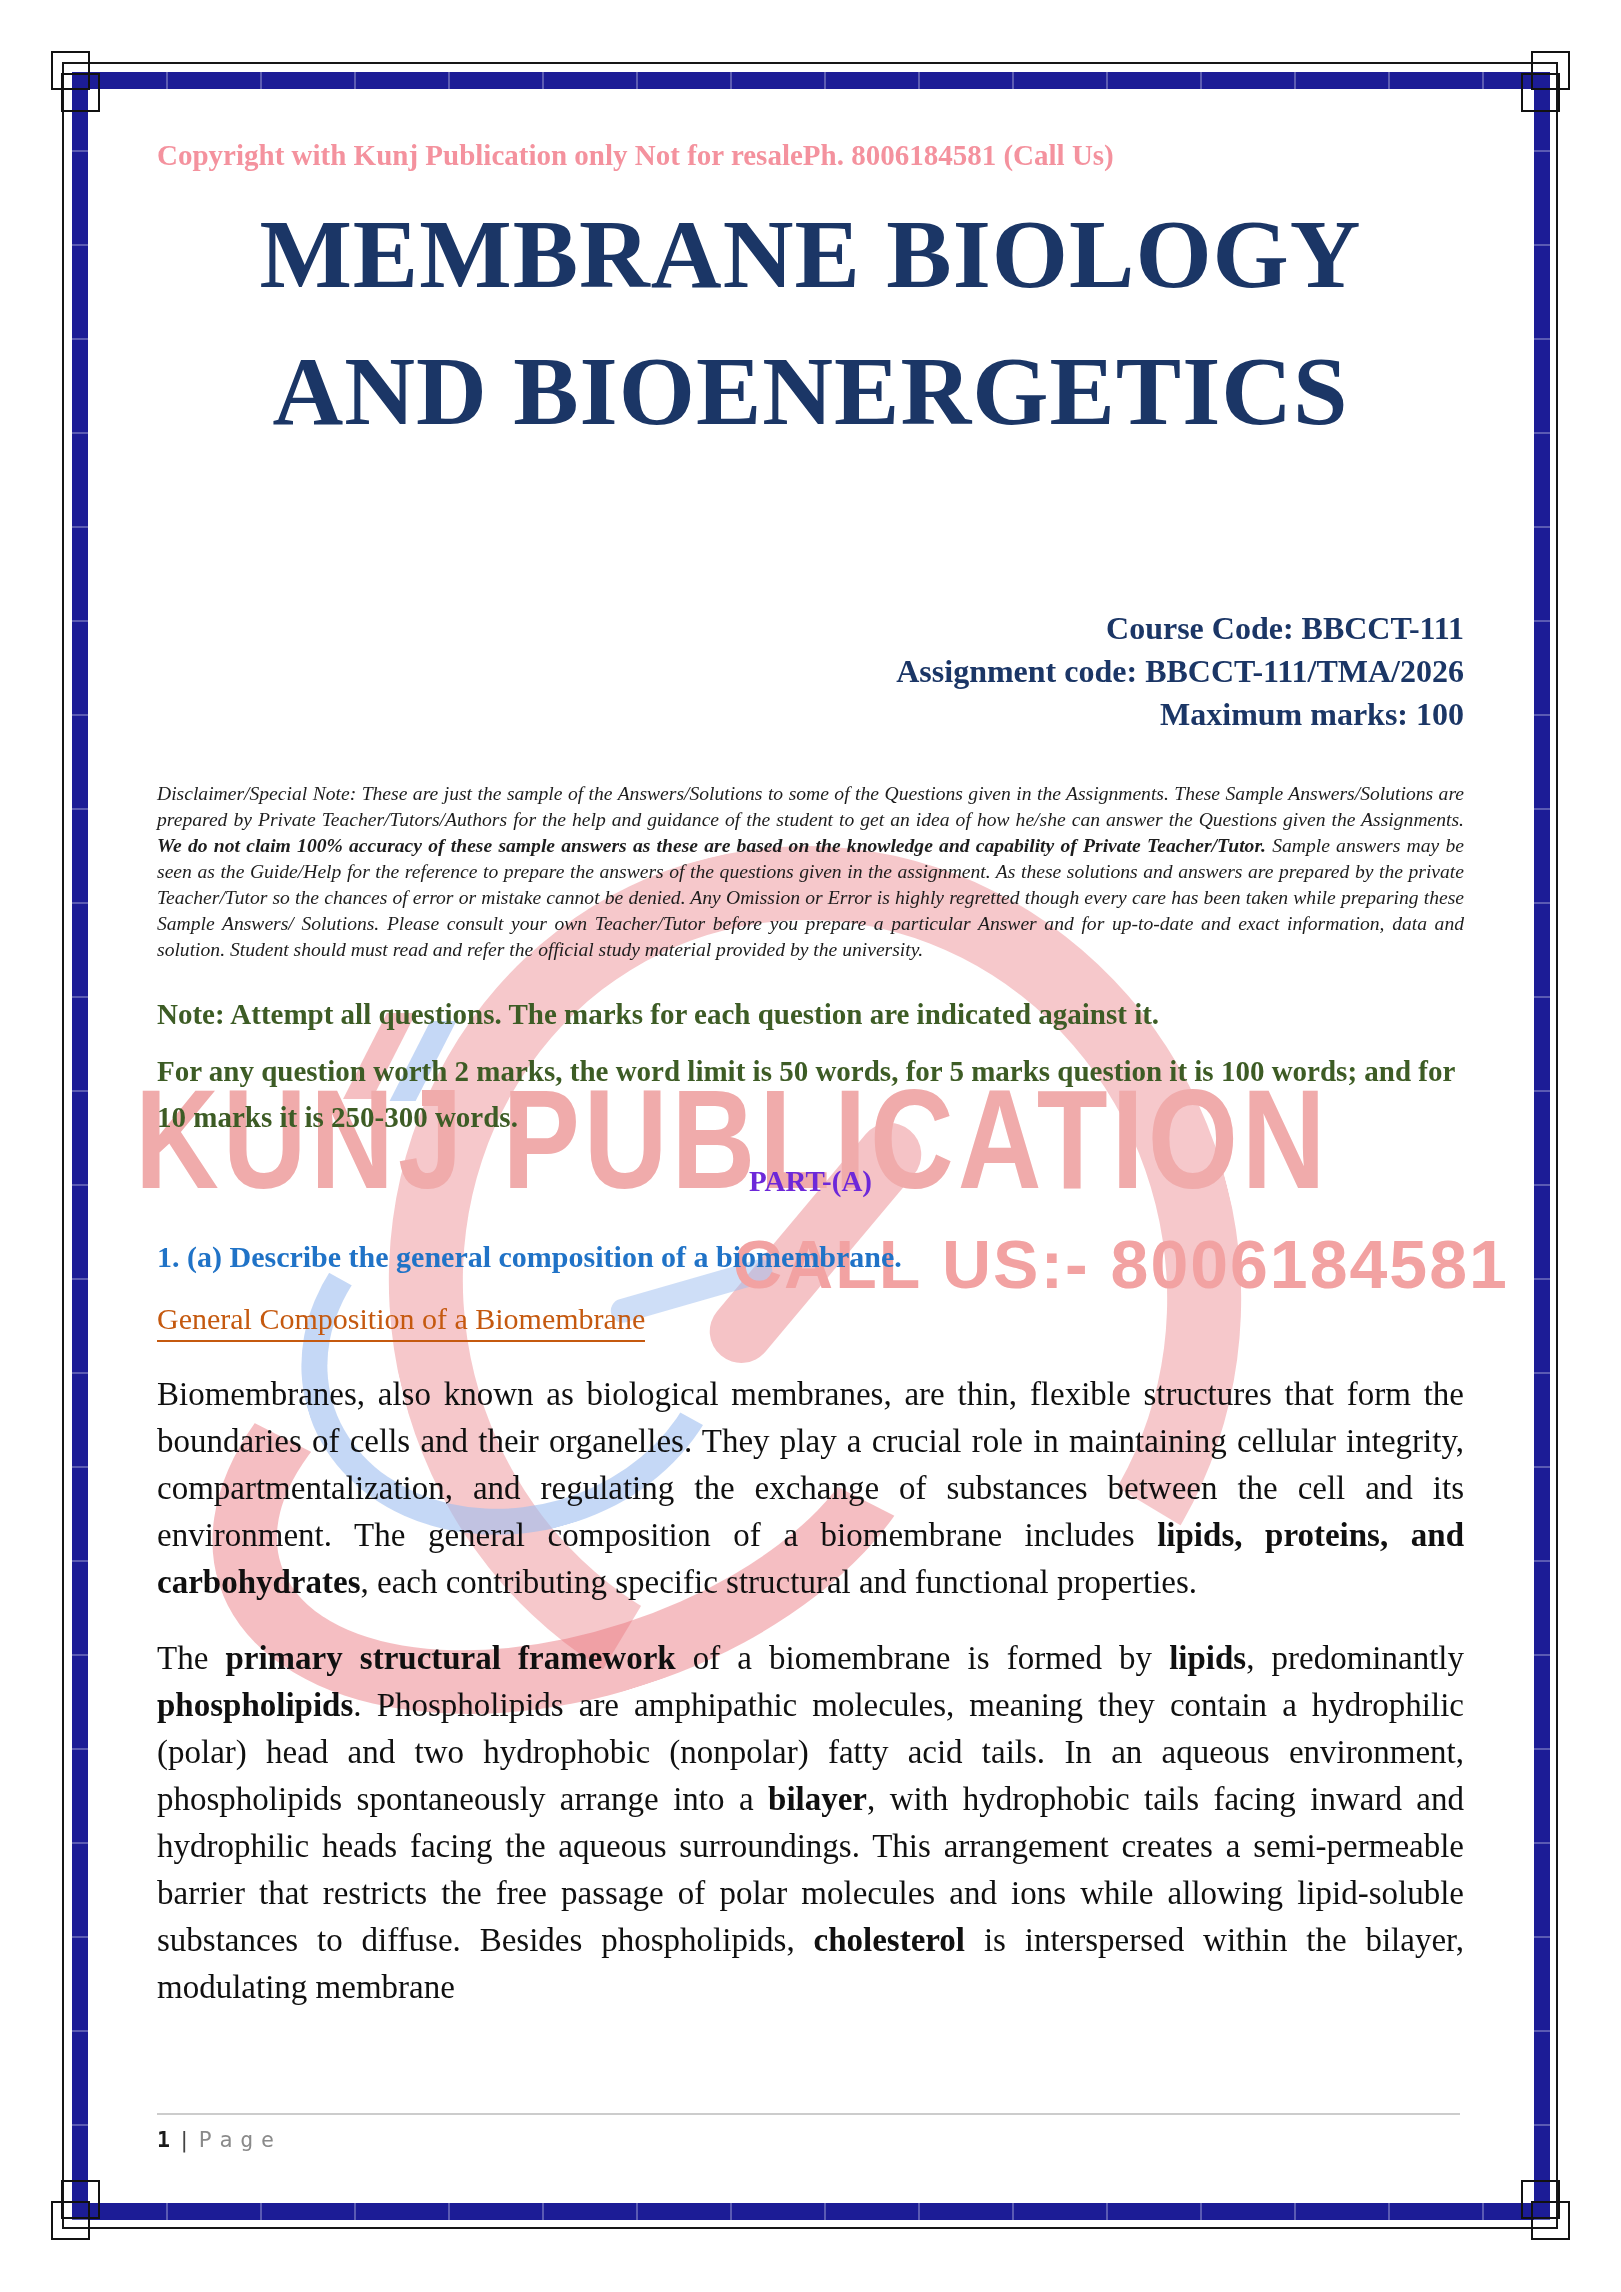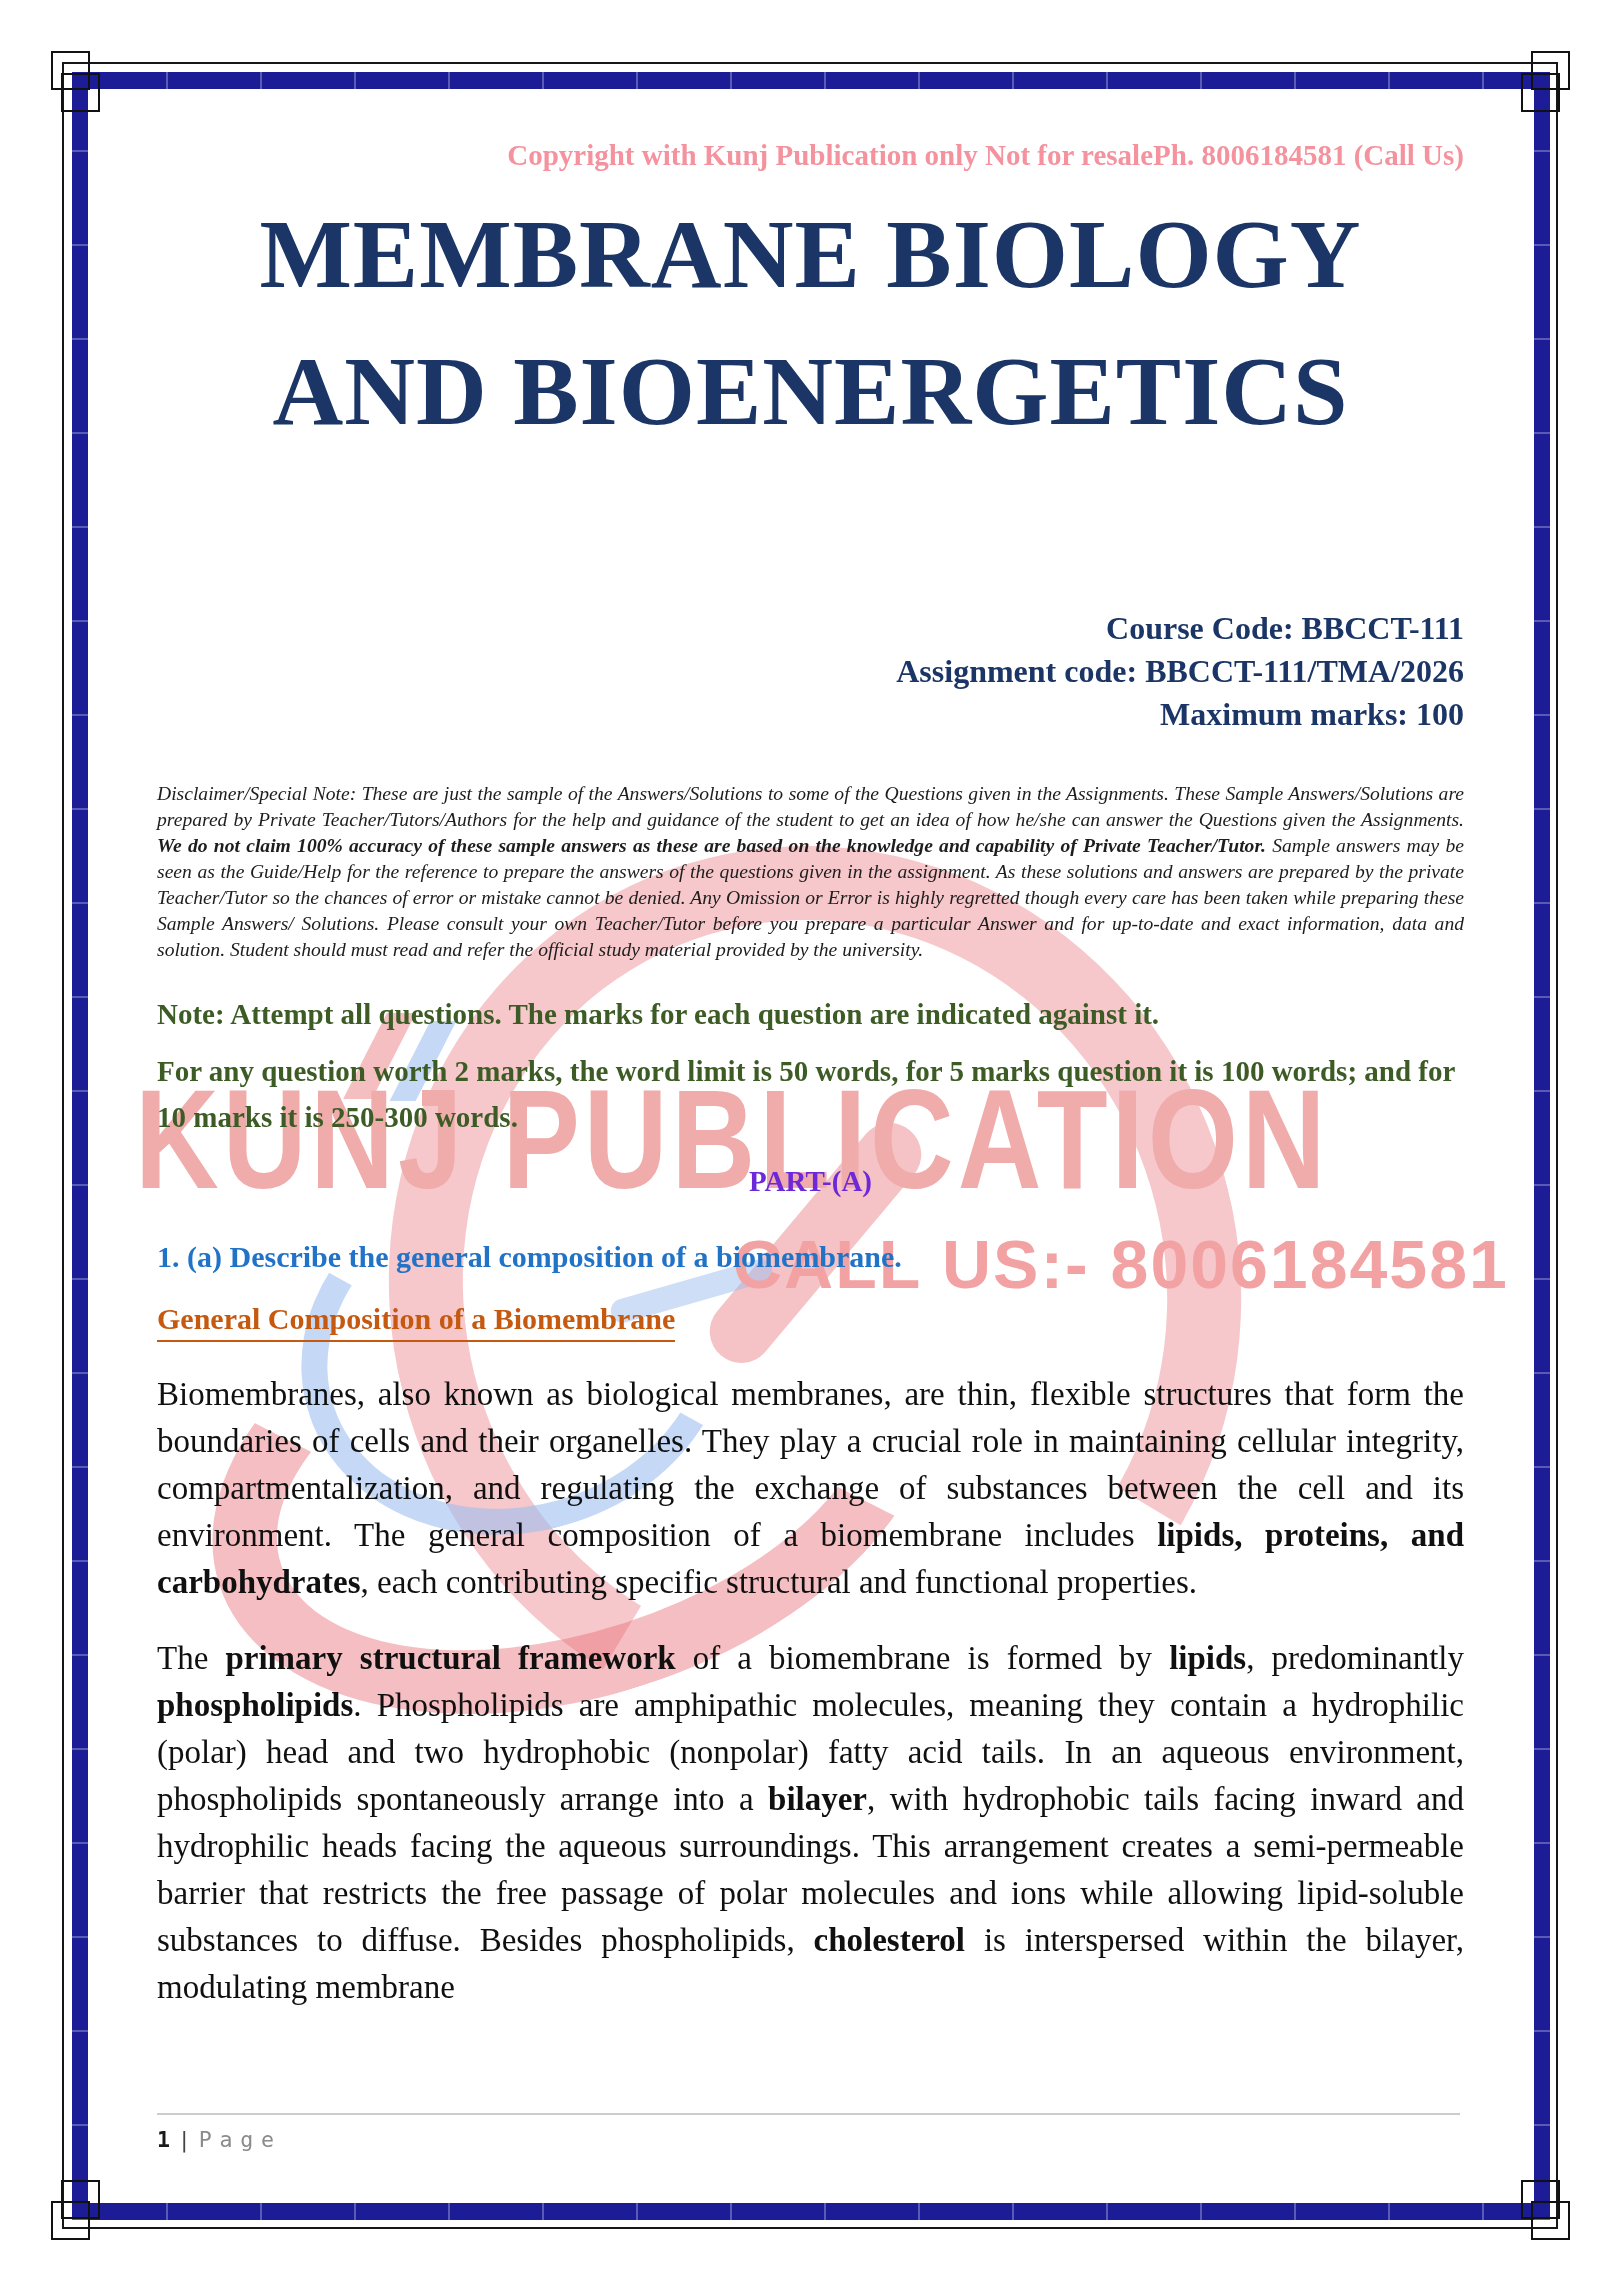--- a/index.html
+++ b/index.html
@@ -55,21 +55,21 @@
   }
   .wm-call {
     left:733px; top:1225px; font-family:"Liberation Sans", sans-serif;
     font-weight:bold; font-size:68px; letter-spacing:2px; white-space:nowrap;
     color:var(--wm-call);
   }
 
   
   .content { position:absolute; left:157px; right:157px; top:0; z-index:2; }
   .copyright {
-    display:flex; justify-content:flex-end; margin-top:139px;
+    display:flex; justify-content:flex-start; margin-top:139px;
     font-weight:bold; font-size:29px; color:var(--pink);
   }
   .doc-title {
     text-align:center; color:var(--navy-text); font-weight:bold;
     font-size:98px; line-height:137px; margin-top:13.7px; letter-spacing:1px;
   }
   .course-block {
     text-align:right; font-weight:bold; font-size:32px; line-height:43px;
     color:var(--navy-text); margin-top:147px;
   }
@@ -78,21 +78,21 @@
     text-align:justify; color:#1d1d1d;
   }
   .seg-bold { font-weight:bold; }
   .note { color:var(--green); font-weight:bold; font-size:29px; }
   .note-1 { margin-top:32px; line-height:39px; }
   .note-2 { margin-top:14px; line-height:46px; }
   .part-heading { text-align:center; font-weight:bold; font-size:29px; color:#6d28d9; margin-top:25.5px; }
   .question { color:var(--blue); font-weight:bold; font-size:30px; margin-top:39px; line-height:39px; }
   .section-heading-wrap { margin-top:25.5px; }
   .section-heading {
-    display:inline-block; color:var(--orange); font-weight:bold; font-size:30px;
+    display:inline-block; color:var(--orange); font-weight:normal; font-size:30px;
     border-bottom:2.9px solid var(--orange); padding-bottom:3.9px;
   }
   .para {
     font-size:33px; line-height:47px; text-align:justify; color:var(--body-text);
     margin-top:29px;
   }
   
   .footer-rule { position:absolute; left:157px; right:161px; top:2113px;
     border-top:2px solid #cccccc; z-index:2; }
   .footer { position:absolute; left:157px; top:2127px; z-index:2;

